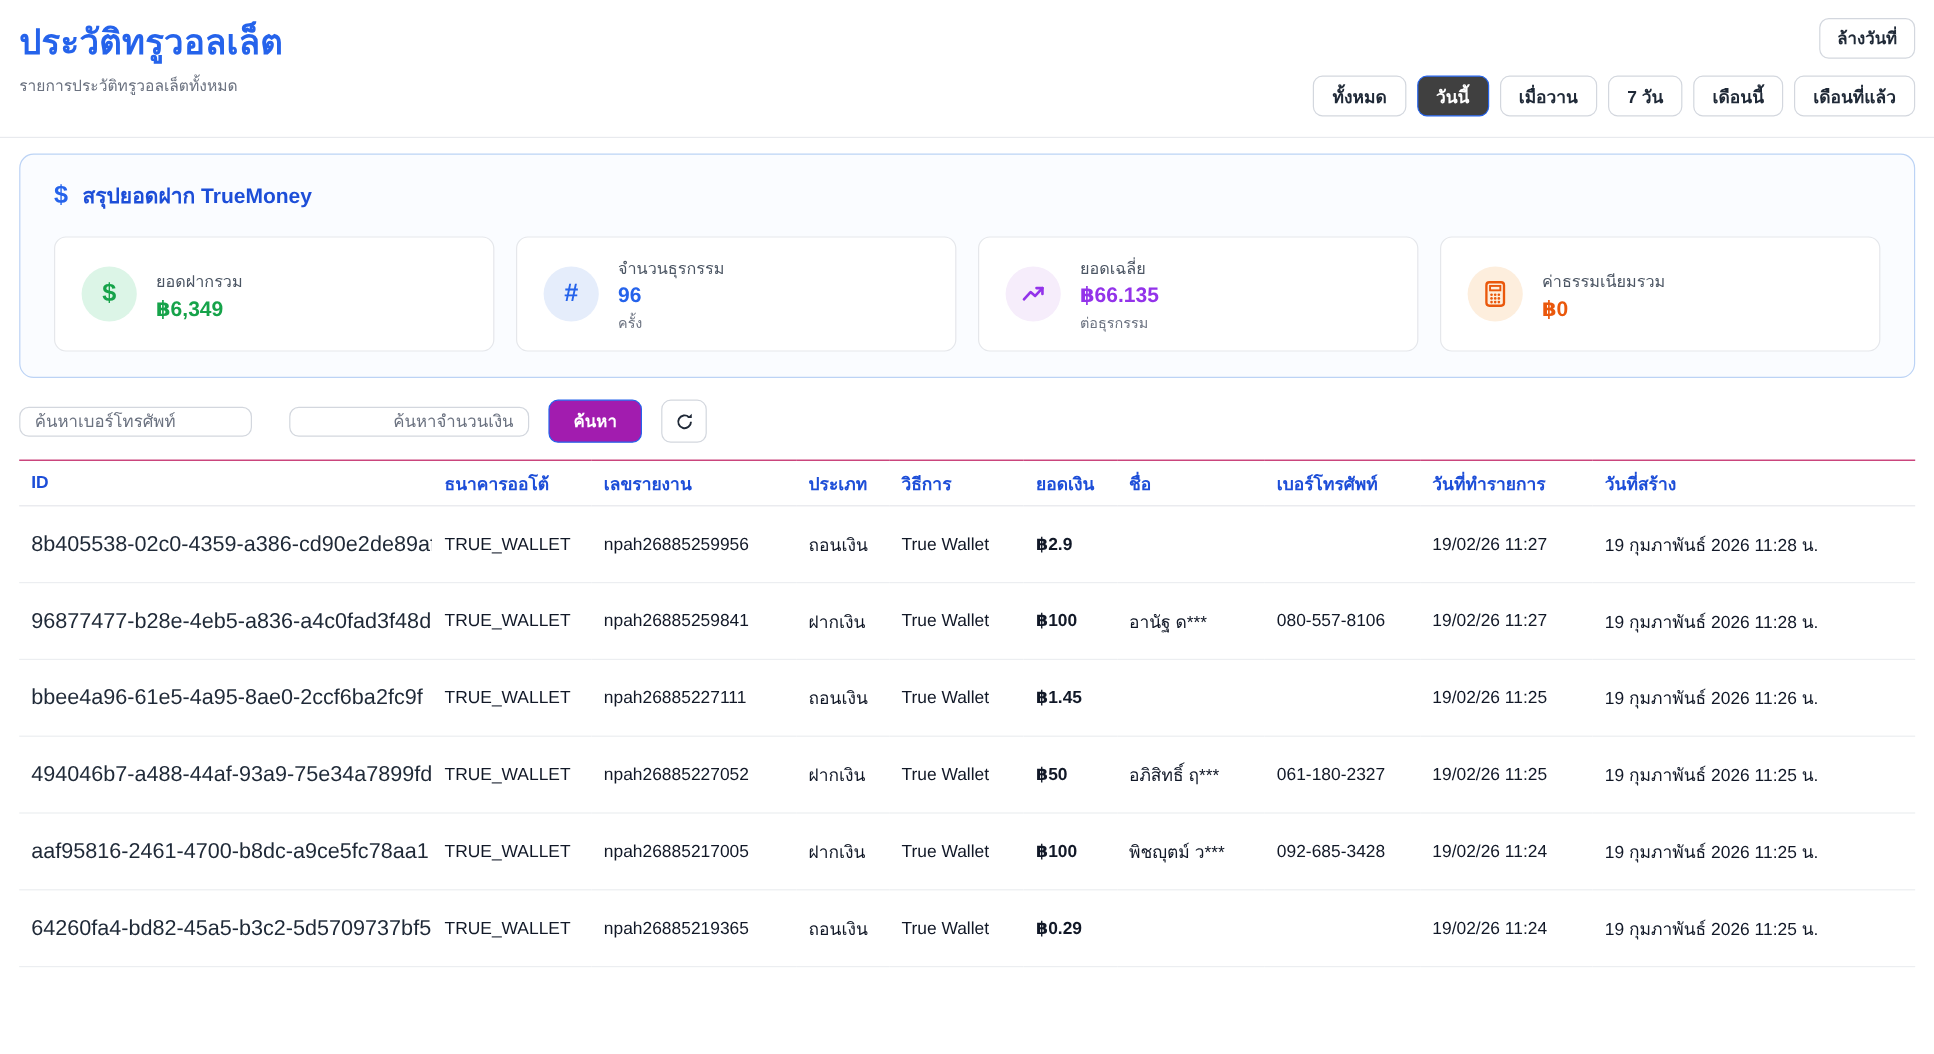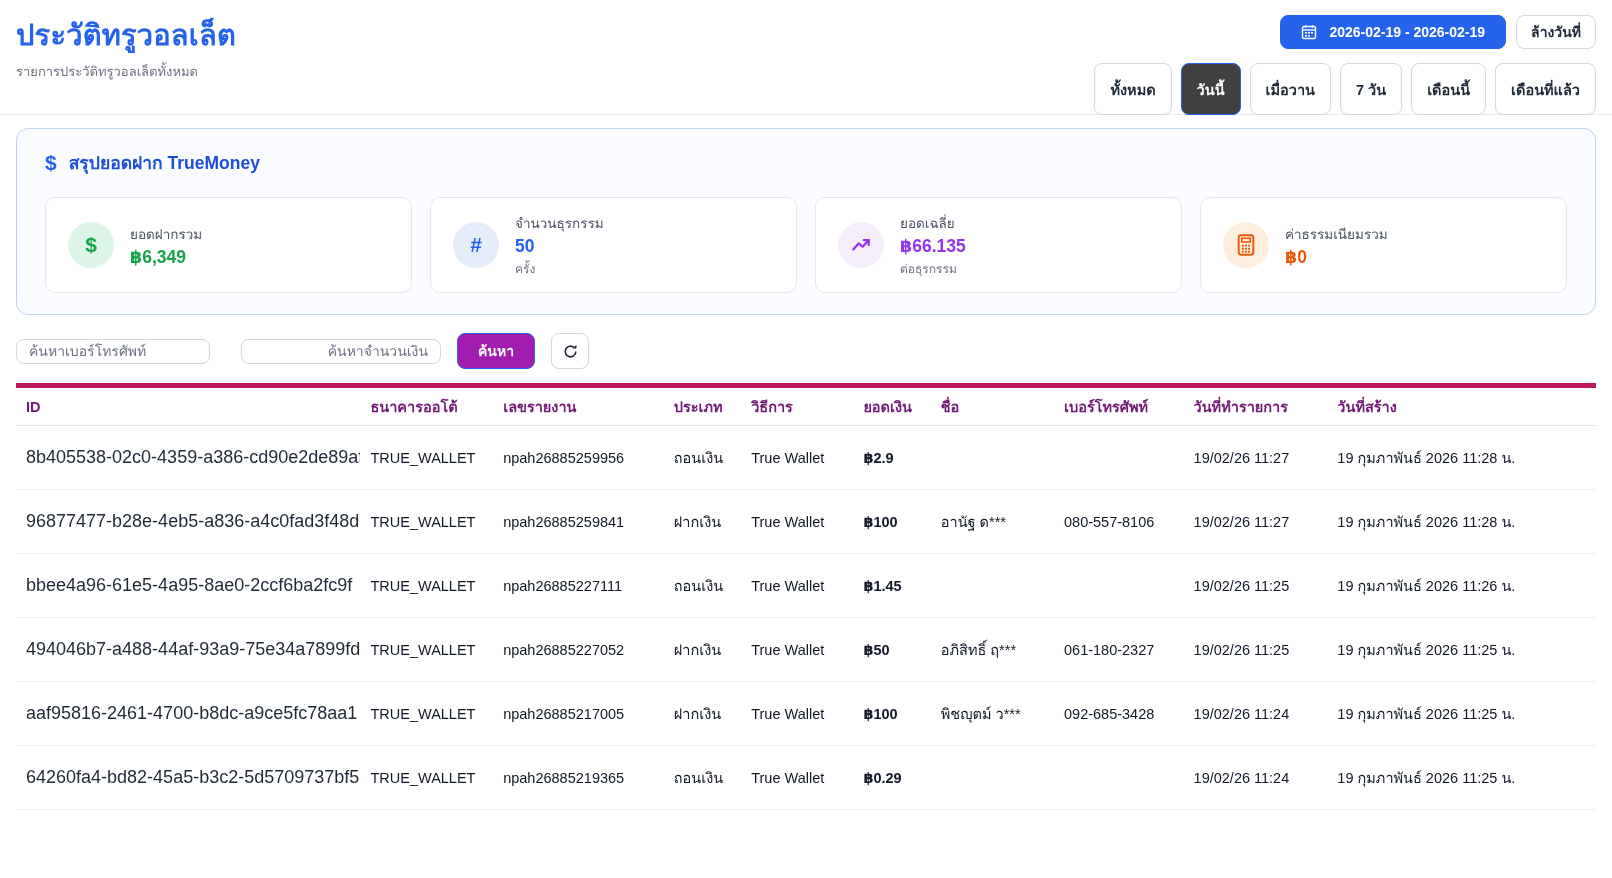--- a/index.html
+++ b/index.html
@@ -13,21 +13,21 @@
   .page-title { color:#2563eb; font-size:29px; font-weight:bold; letter-spacing:.2px; }
   .page-subtitle { color:#6b7280; font-size:13px; margin-top:3px; }
 
   .header-right-top { position:absolute; top:15px; right:16px; display:flex; gap:10px; align-items:center; }
   .btn { border-radius:8px; font-size:14px; font-weight:bold; cursor:pointer; border:1px solid #d3d7de;
          background:#fff; color:#1f2937; display:inline-flex; align-items:center; justify-content:center; }
   .btn-date { background:#2563eb; border-color:#2563eb; color:#fff; height:34px; padding:0 20px; gap:12px; }
   .btn-clear { height:34px; padding:0 14px; }
 
   .filter-row { position:absolute; top:63px; right:16px; display:flex; gap:9px; }
-  .btn-filter { height:52px; padding:0 15px; font-size:14.5px; }
+  .btn-filter { height:34px; padding:0 15px; font-size:14.5px; }
   .btn-filter.active { background:#404040; border-color:#2563eb; color:#fff; }
 
   
   .summary-panel { margin:13px 16px 0 16px; border:1px solid #bcd3f5; background:#fafcff;
     border-radius:12px; padding:20px 28px 24px 28px; height:187px; }
   .summary-head { display:flex; align-items:center; gap:12px; }
   .summary-dollar { color:#2563eb; font-size:21px; font-weight:bold; }
   .summary-title { color:#1d4ed8; font-size:17.5px; font-weight:bold; }
 
   .stats-grid { display:grid; grid-template-columns:repeat(4,1fr); gap:18px; margin-top:20px; }
@@ -45,56 +45,40 @@
     font-size:14px; color:#111827; background:#fff; font-family:inherit; }
   .search-input::placeholder { color:#6b7280; }
   .input-phone { width:194px; }
   .input-amount { width:200px; margin-left:15px;text-align:right; }
   .btn-search { background:#a21caf; border-color:#2563eb; color:#fff; height:36px; padding:0 20px; }
   .btn-refresh { width:38px; height:36px; padding:0; }
 
   
   .table-wrap { margin:0 16px; }
   table { width:100%; border-collapse:collapse; table-layout:fixed; }
-  thead th { text-align:left; font-size:14.5px; font-weight:600; color:#701a75;
-    border-top:5px solid #be185d; border-bottom:1px solid #e5e7eb; padding:7px 6px 7px 10px; }
+  thead th { text-align:left; font-size:14.5px; font-weight:600; color:#1d4ed8;
+    border-top:1px solid #be185d; border-bottom:1px solid #e5e7eb; padding:7px 6px 7px 10px; }
   thead th:first-child { padding-left:10px; }
   tbody td { font-size:14.5px; color:#111827; border-bottom:1px solid #eceef1;
     padding:20px 6px 20px 10px; vertical-align:middle; white-space:nowrap; overflow:hidden; }
   td.cell-id { font-family:Liberation Sans, sans-serif; font-size:18px; color:#1f2937; }
   td.cell-amount { font-weight:600; }
 
   svg { display:block; }
 </style>
 </head>
 <body>
 
 <div class="page">
 
   <div class="header">
     <div class="page-title">ประวัติทรูวอลเล็ต</div>
     <div class="page-subtitle">รายการประวัติทรูวอลเล็ตทั้งหมด</div>
 
     <div class="header-right-top">
-      <button class="btn btn-date">
-        <span>
-          <svg width="16" height="16" viewBox="0 0 16 16">
-            <rect x="1.5" y="2.5" width="13" height="12" rx="1.5" fill="none" stroke="#ffffff" stroke-width="1.4"></rect>
-            <line x1="1.5" y1="6" x2="14.5" y2="6" stroke="#ffffff" stroke-width="1.4"></line>
-            <line x1="4.5" y1="1" x2="4.5" y2="4" stroke="#ffffff" stroke-width="1.4"></line>
-            <line x1="11.5" y1="1" x2="11.5" y2="4" stroke="#ffffff" stroke-width="1.4"></line>
-            <rect x="4" y="8" width="2" height="1.6" fill="#ffffff"></rect>
-              <rect x="7" y="8" width="2" height="1.6" fill="#ffffff"></rect>
-              <rect x="10" y="8" width="2" height="1.6" fill="#ffffff"></rect>
-            <rect x="4" y="11" width="2" height="1.6" fill="#ffffff"></rect>
-              <rect x="7" y="11" width="2" height="1.6" fill="#ffffff"></rect>
-          </svg>
-        </span>
-        <span>2026-02-19 - 2026-02-19</span>
-      </button>
       <button class="btn btn-clear">ล้างวันที่</button>
     </div>
 
     <div class="filter-row" id="filter-row">
         <button class="btn btn-filter">ทั้งหมด</button>
         <button class="btn btn-filter active">วันนี้</button>
         <button class="btn btn-filter">เมื่อวาน</button>
         <button class="btn btn-filter">7 วัน</button>
         <button class="btn btn-filter">เดือนนี้</button>
         <button class="btn btn-filter">เดือนที่แล้ว</button>
@@ -115,21 +99,21 @@
             <div class="stat-label">ยอดฝากรวม</div>
             <div class="stat-value" style="color:#16a34a">฿6,349</div>
           </div>
         </div>
         <div class="stat-card">
           <div class="stat-icon" style="background:#e5edfb">
             <span style="font-size:21px;font-weight:bold;color:#2563eb">#</span>
           </div>
           <div>
             <div class="stat-label">จำนวนธุรกรรม</div>
-            <div class="stat-value" style="color:#2563eb">50</div>
+            <div class="stat-value" style="color:#2563eb">96</div>
             <div class="stat-sub">ครั้ง</div>
           </div>
         </div>
         <div class="stat-card">
           <div class="stat-icon" style="background:#f6edfb">
             <svg width="22" height="22" viewBox="0 0 20 20">
               <path d="M3 14 L8 8.5 L11.5 11.5 L17 5.5" fill="none" stroke="#9333ea" stroke-width="2" stroke-linecap="round" stroke-linejoin="round"></path>
               <path d="M12.5 5.5 H17 V10" fill="none" stroke="#9333ea" stroke-width="2" stroke-linecap="round" stroke-linejoin="round"></path>
             </svg>
           </div>

